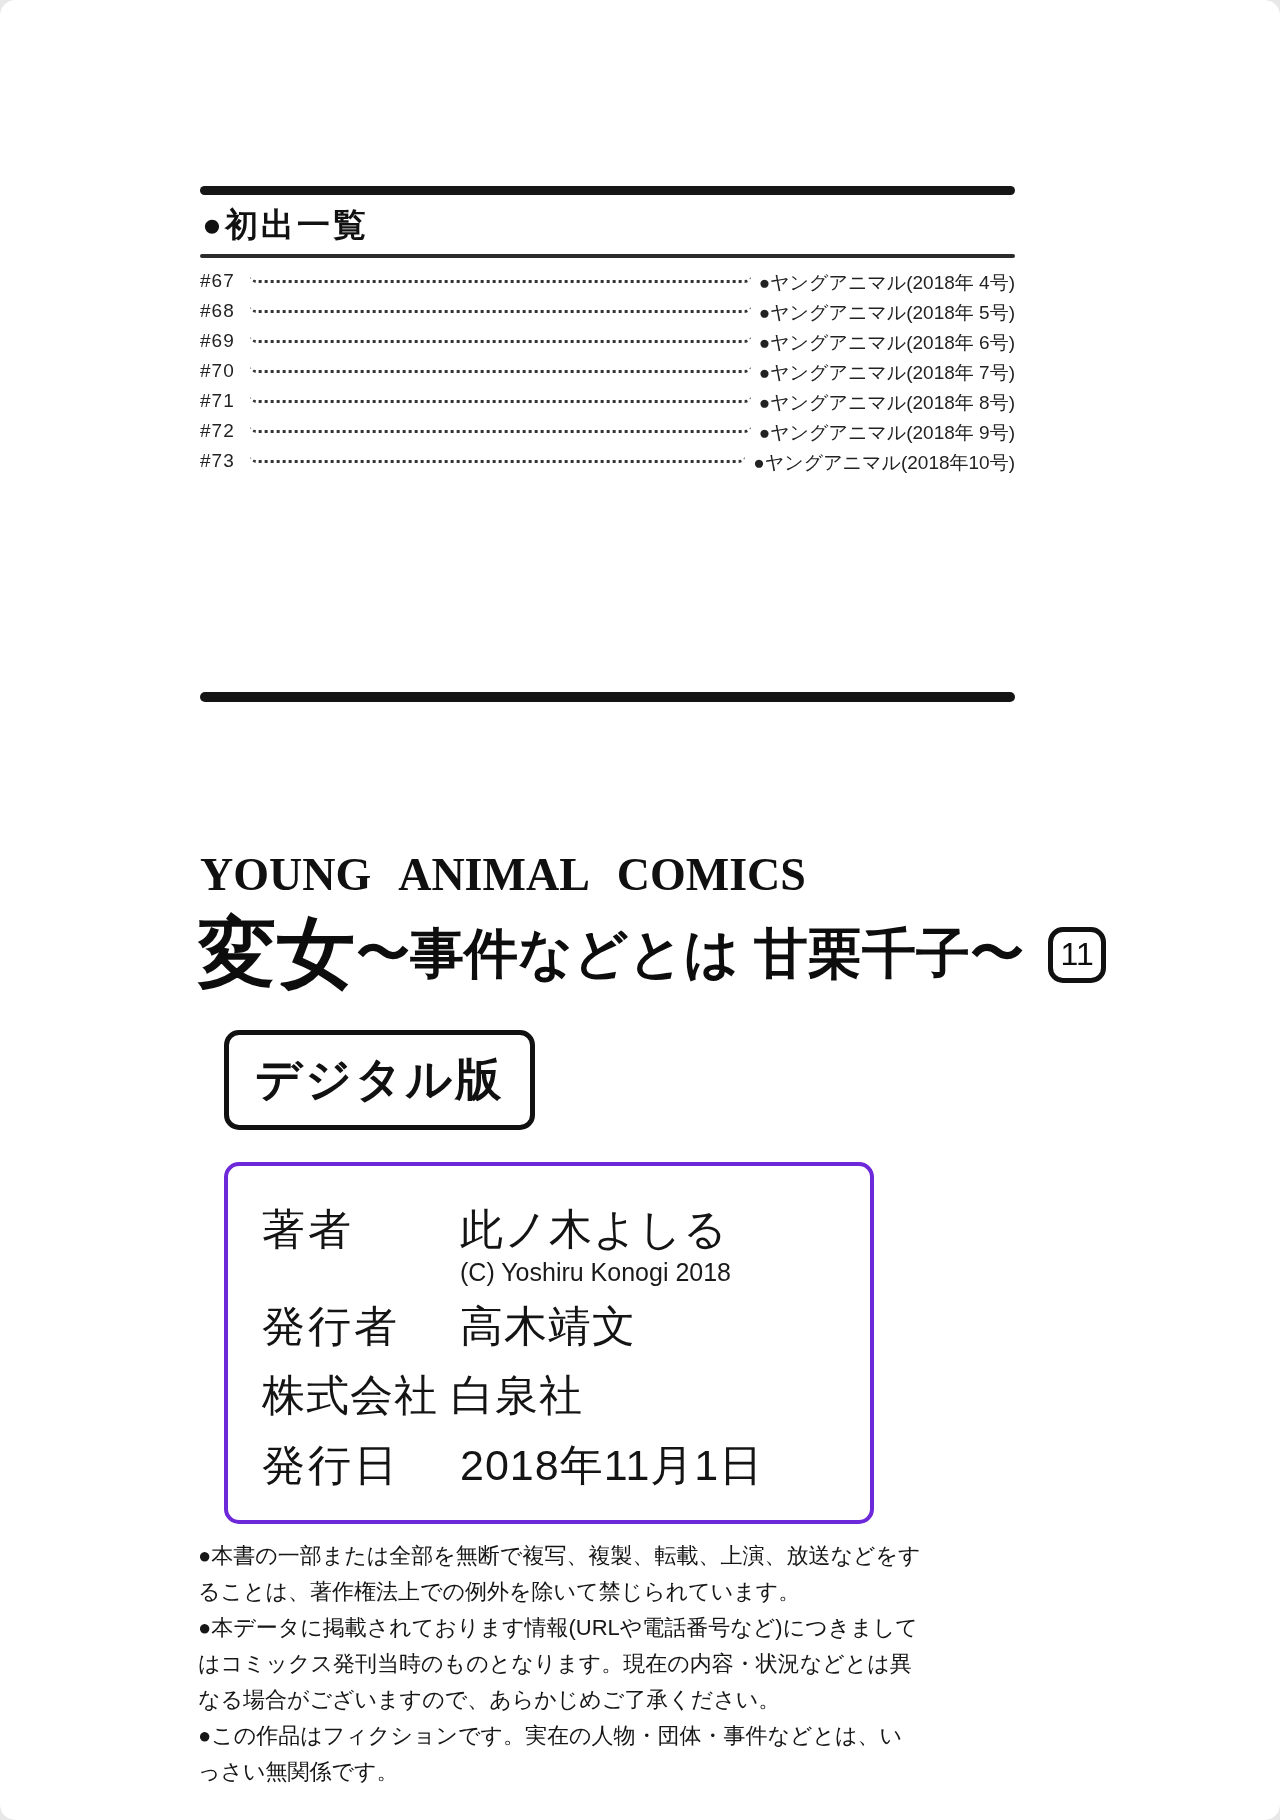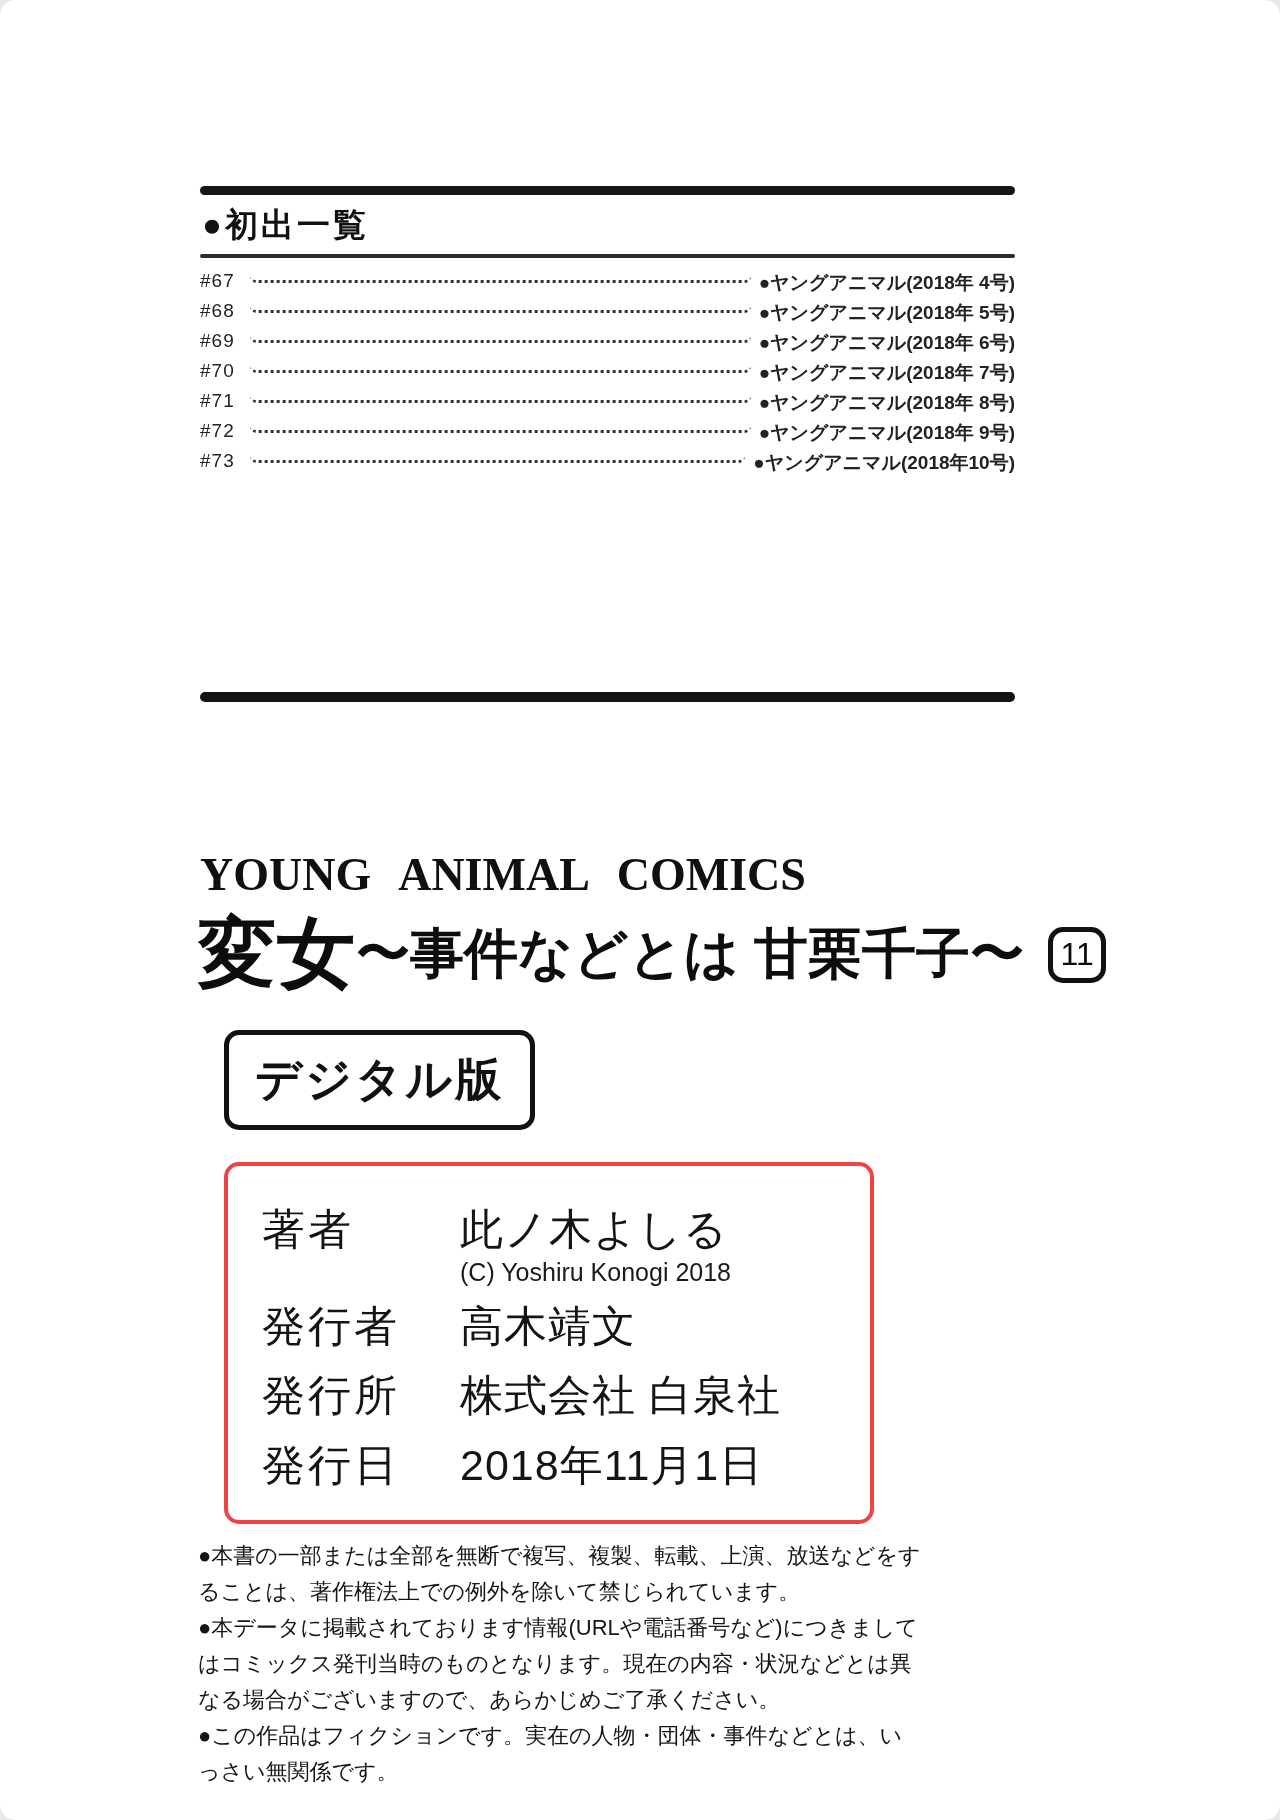--- a/index.html
+++ b/index.html
@@ -19,21 +19,21 @@
   .bar-thick { height:9px; background:#161616; }
   .pub-heading {
     font-size:33px; font-weight:bold; letter-spacing:3px;
     padding:8px 0 6px 2px; color:#111;
   }
   .bar-thin { height:4px; background:#2b2b2b; }
   .pub-list { list-style:none; margin-top:12px; }
   .pub-row { display:flex; height:30px; font-size:19px; color:#222; }
   .pub-chapter { flex:0 0 auto; min-width:46px; font-weight:500; letter-spacing:1px; }
   .pub-leader { flex:1 1 auto; height:13px; margin:0 8px 0 4px; border-bottom:3px dotted #333; }
-  .pub-source { flex:0 0 auto; white-space:nowrap; font-weight:700; }
+  .pub-source { flex:0 0 auto; white-space:nowrap; font-weight:400; }
 
   
   .divider { position:absolute; left:200px; top:692px; width:815px; height:10px; background:#141414; }
 
   
   .brand {
     position:absolute; left:200px; top:848px;
     font-family:"Liberation Serif","DejaVu Serif",serif;
     font-weight:bold; font-size:46px; letter-spacing:0px; word-spacing:18px;
     color:#101010; white-space:nowrap;
@@ -56,21 +56,21 @@
     position:absolute; left:224px; top:1030px;
     border:5px solid #111;
     padding:14px 26px;
     font-size:46px; font-weight:600; letter-spacing:3px; color:#111;
   }
 
   
   .info-box {
     position:absolute; left:224px; top:1162px;
     width:650px; height:362px;
-    border:4px solid #ef4444;
+    border:4px solid #6d28d9;
     padding:38px 21px 0 34px;
   }
   .info-row { display:flex; font-size:43px; line-height:1.2; color:#141414; }
   .info-label { flex:0 0 198px; letter-spacing:3px; }
   .info-value { flex:1 1 auto; letter-spacing:1px; white-space:nowrap; }
   .info-copy {
     margin:2px 0 14px 198px;
     font-size:25px; letter-spacing:0px; color:#1a1a1a; white-space:nowrap;
   }
   .info-row + .info-row { margin-top:18px; }
@@ -146,21 +146,20 @@
     <div class="info-row">
       <span class="info-label">著者</span>
       <span class="info-value">此ノ木よしる</span>
     </div>
     <div class="info-copy">(C) Yoshiru Konogi 2018</div>
     <div class="info-row">
       <span class="info-label">発行者</span>
       <span class="info-value">高木靖文</span>
     </div>
     <div class="info-row">
-      <span class="info-label">発行所</span>
       <span class="info-value">株式会社 白泉社</span>
     </div>
     <div class="info-row">
       <span class="info-label">発行日</span>
       <span class="info-value">2018年11月1日</span>
     </div>
   </div>
 
   <div class="notices">
     <p>●本書の一部または全部を無断で複写、複製、転載、上演、放送などをすることは、著作権法上での例外を除いて禁じられています。</p>

